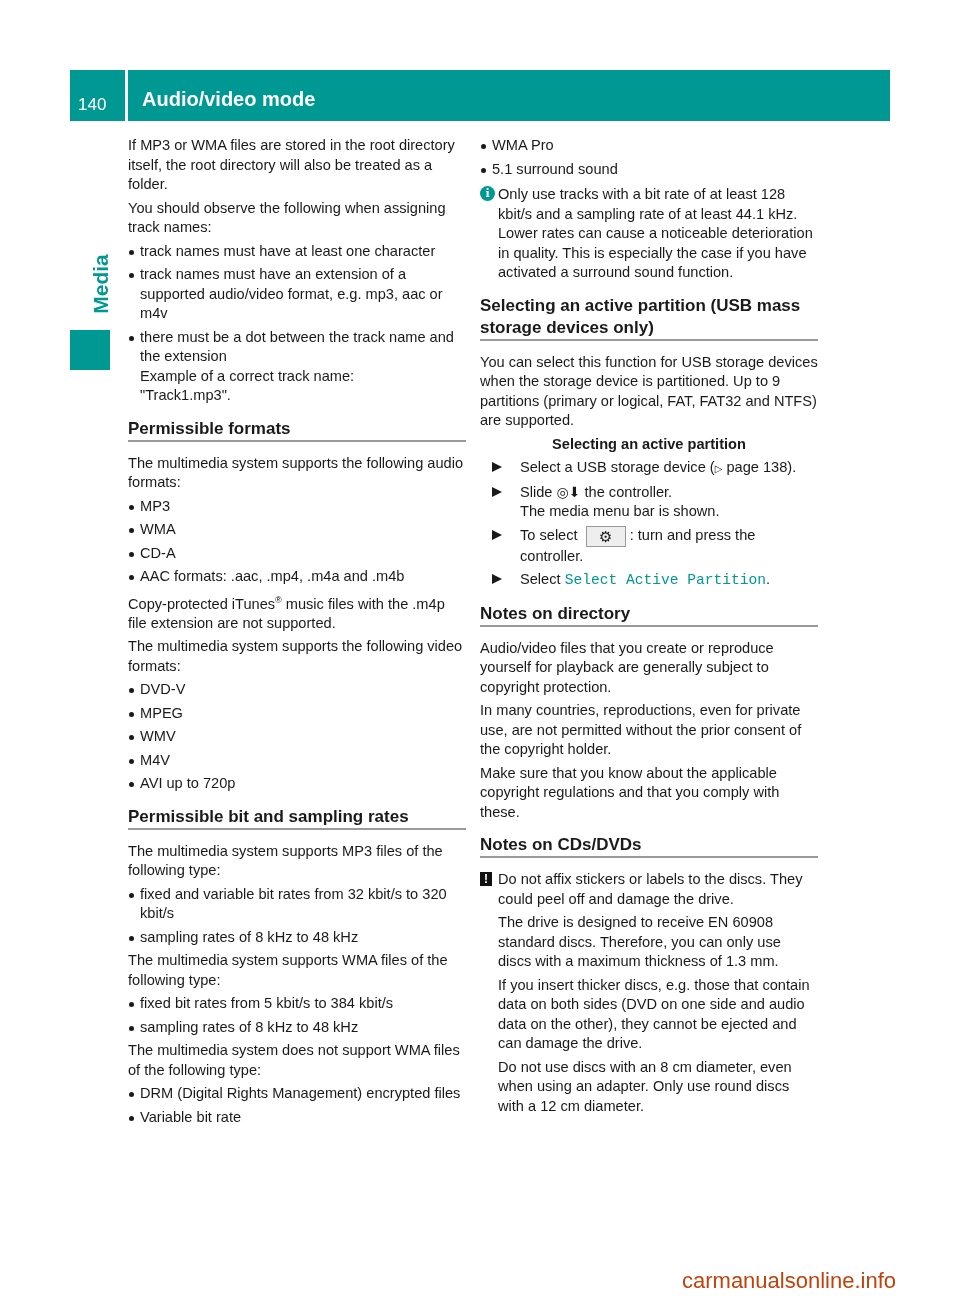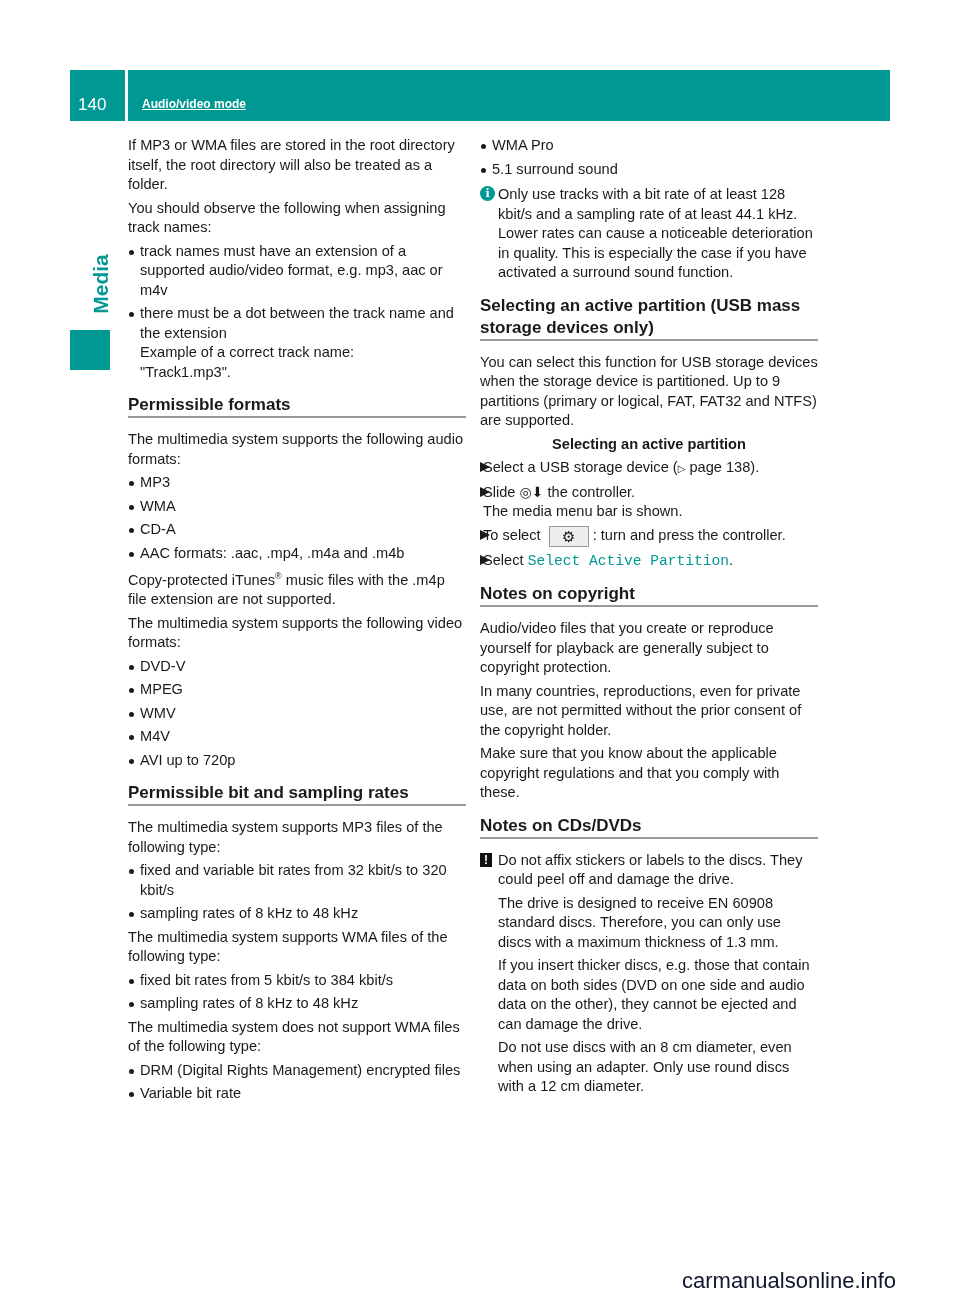--- a/index.html
+++ b/index.html
@@ -15,21 +15,21 @@
   .header-page span {
     position: absolute; left: 8px; bottom: 6px; color: #fff;
     font-weight: normal; font-size: 17px;
   }
   .header-title {
     position: absolute; left: 128px; top: 70px; width: 762px; height: 51px;
     background: #009892;
   }
   .header-title span {
     position: absolute; left: 14px; bottom: 10px; color: #fff;
-    font-weight: bold; font-size: 12px; text-decoration: underline;
+    font-weight: bold; font-size: 20px;
   }
   .side-tab-label {
     position: absolute; left: 86px; top: 250px; width: 30px; height: 80px;
   }
   .side-tab-label span {
     position: absolute; left: -20px; top: 22px; width: 70px;
     transform: rotate(-90deg); color: #009892; font-weight: bold; font-size: 21px;
     text-align: center;
   }
   .side-tab-block {
@@ -39,21 +39,21 @@
     position: absolute; top: 136px; width: 338px; font-size: 14.6px; line-height: 19.5px;
   }
   .col-left { left: 128px; }
   .col-right { left: 480px; }
   p { margin: 0 0 4px 0; }
   .bl { position: relative; padding-left: 12px; margin: 0 0 4px 0; }
   .bl::before {
     content: ""; position: absolute; left: 1px; top: 8px; width: 5px; height: 5px;
     border-radius: 50%; background: #1a1a1a;
   }
-  .step { position: relative; padding-left: 3px; margin: 0 0 4px 0; }
+  .step { position: relative; padding-left: 28px; margin: 0 0 4px 12px; }
   .step .arr {
     position: absolute; left: 0; top: 4px; width: 0; height: 0;
     border-top: 5.5px solid transparent; border-bottom: 5.5px solid transparent;
     border-left: 10px solid #1a1a1a;
   }
   h2 {
     font-size: 17px; font-weight: bold; margin: 12px 0 12px 0; padding-bottom: 0;
     border-bottom: 2px solid #9a9a9a; line-height: 22px;
   }
   h3 { font-size: 14.6px; font-weight: bold; margin: 0 0 4px 0; text-align: center; }
@@ -70,41 +70,42 @@
   }
   .mono-link { font-family: "Liberation Mono", "DejaVu Sans Mono", monospace; color: #009892; }
   .ctrl-icon { display: inline-block; font-size: 14px; }
   .btn-icon {
     display: inline-block; width: 38px; height: 19px; border: 1px solid #999;
     background: #eee; vertical-align: -2px; text-align: center; line-height: 19px;
     font-size: 15px; margin: 0 4px;
   }
   .tri-small { font-size: 10px; }
   .watermark {
-    position: absolute; left: 682px; top: 1268px; color: #0f172a; font-size: 22px;
+    position: absolute; left: 682px; top: 1268px; color: #c2410c; font-size: 22px;
   }
 </style>
 </head>
 <body>
 
 <div class="header-page">
   <span>140</span>
 </div>
 <div class="header-title">
   <span>Audio/video mode</span>
 </div>
 
 <div class="side-tab-label">
   <span>Media</span>
 </div>
 <div class="side-tab-block"></div>
 
 <div class="col col-left">
   <p>If MP3 or WMA files are stored in the root directory itself, the root directory will also be treated as a folder.</p>
   <p>You should observe the following when assigning track names:</p>
+  <div class="bl">track names must have at least one character</div>
   <div class="bl">track names must have an extension of a supported audio/video format, e.g. mp3, aac or m4v</div>
   <div class="bl">
     <span>there must be a dot between the track name and the extension</span><br>
     <span>Example of a correct track name:</span><br>
     <span>"Track1.mp3".</span>
   </div>
 
   <h2>Permissible formats</h2>
   <p>The multimedia system supports the following audio formats:</p>
   <div class="bl">MP3</div>
@@ -153,21 +154,21 @@
   </div>
   <div class="step">
     <span class="arr"></span>
     <span>To select </span><span class="btn-icon">⚙</span><span>: turn and press the controller.</span>
   </div>
   <div class="step">
     <span class="arr"></span>
     <span>Select </span><span class="mono-link">Select Active Partition</span><span>.</span>
   </div>
 
-  <h2>Notes on copyright</h2>
+  <h2>Notes on directory</h2>
   <p>Audio/video files that you create or reproduce yourself for playback are generally subject to copyright protection.</p>
   <p>In many countries, reproductions, even for private use, are not permitted without the prior consent of the copyright holder.</p>
   <p>Make sure that you know about the applicable copyright regulations and that you comply with these.</p>
 
   <h2>Notes on CDs/DVDs</h2>
   <div class="note">
     <span class="warn-icon">!</span>
     <p>Do not affix stickers or labels to the discs. They could peel off and damage the drive.</p>
     <p>The drive is designed to receive EN 60908 standard discs. Therefore, you can only use discs with a maximum thickness of 1.3 mm.</p>
     <p>If you insert thicker discs, e.g. those that contain data on both sides (DVD on one side and audio data on the other), they cannot be ejected and can damage the drive.</p>

